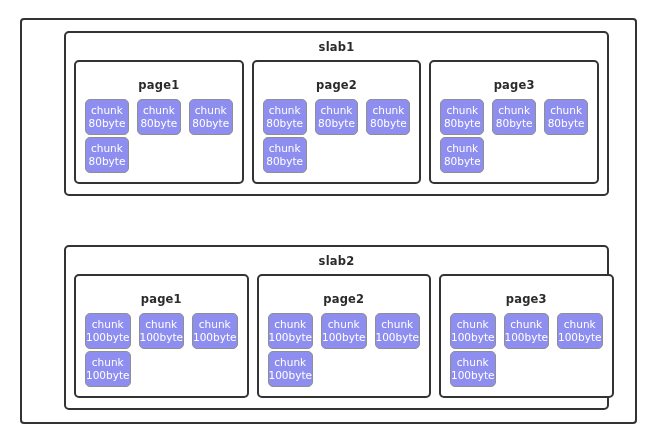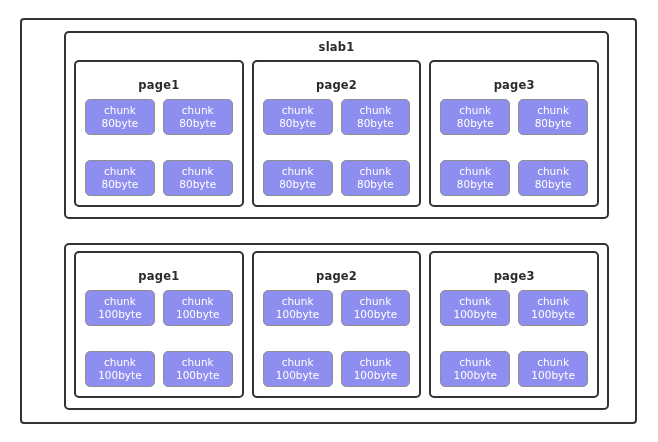--- a/index.html
+++ b/index.html
@@ -76,22 +76,22 @@
     font-size: 11.5px;
     font-weight: bold;
     color: #2b2b2b;
     letter-spacing: .2px;
     line-height: 16px;
     margin-bottom: 6px;
     margin-top: 9px;
   }
   .chunk-grid {
     display: grid;
-    grid-template-columns: 1fr 1fr;
-    gap: 25px 8px;
+    grid-template-columns: 1fr 1fr 1fr;
+    gap: 2px 8px;
   }
 
   
   .chunk {
     box-sizing: border-box;
     background: #8e8ef0;
     border: 1.5px solid #8f8f8f;
     border-radius: 5px;
     height: 36px;
     display: flex;
@@ -171,20 +171,21 @@
             </div>
             <div class="chunk">
               <span class="chunk-label">chunk</span>
               <span class="chunk-size">80byte</span>
             </div>
           </div>
         </div>
       </div>
     </div>
     <div class="slab">
+      <div class="slab-title">slab2</div>
       <div class="slab-pages">
         <div class="page">
           <div class="page-title">page1</div>
           <div class="chunk-grid">
             <div class="chunk">
               <span class="chunk-label">chunk</span>
               <span class="chunk-size">100byte</span>
             </div>
             <div class="chunk">
               <span class="chunk-label">chunk</span>

